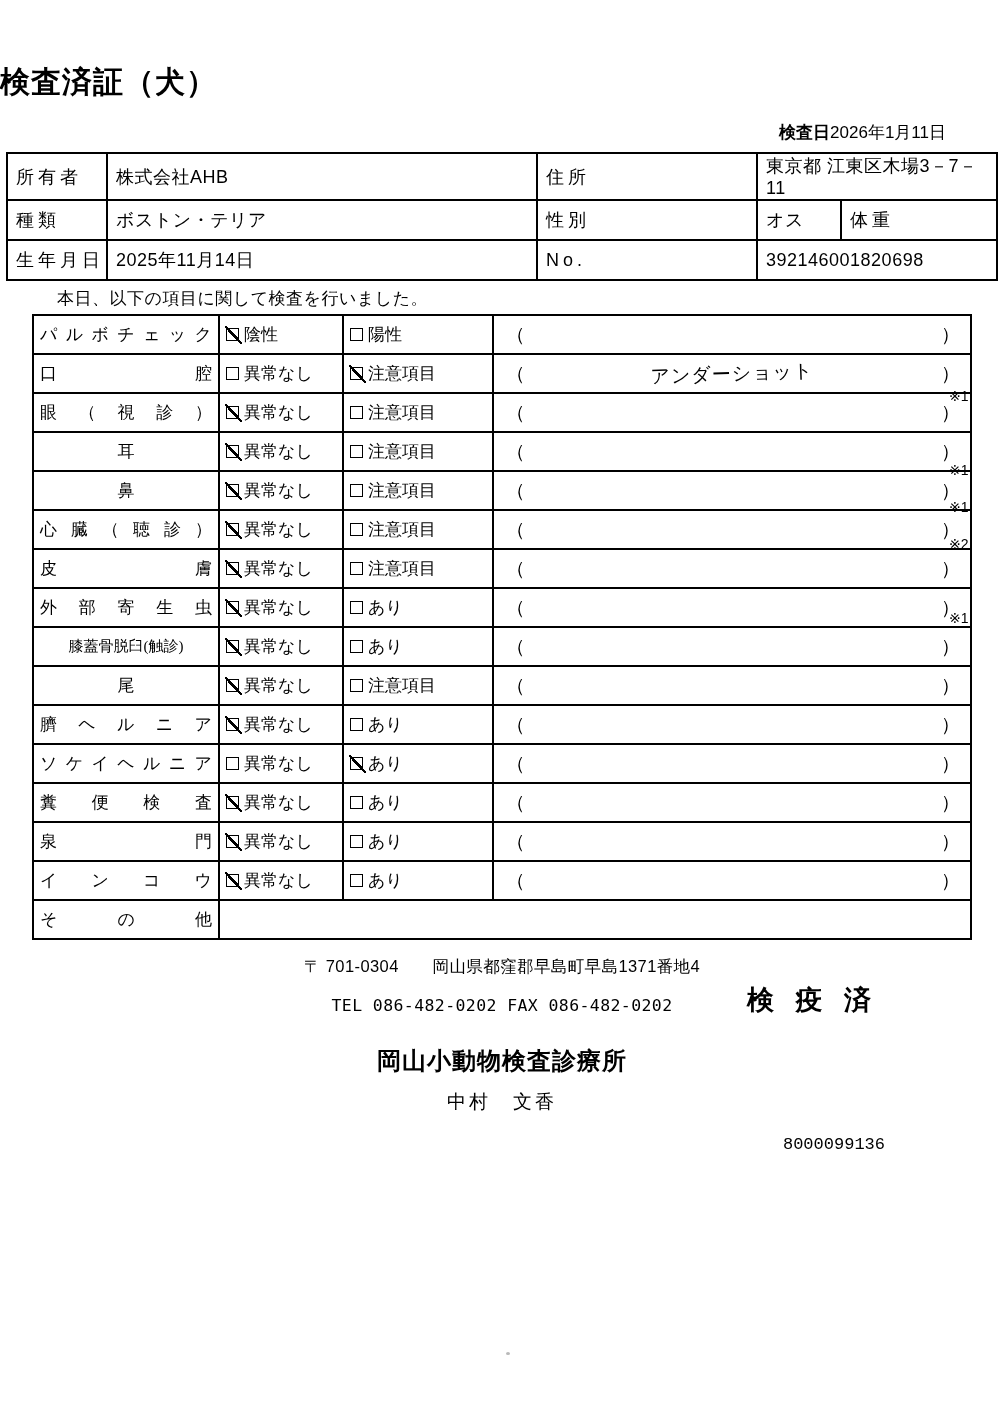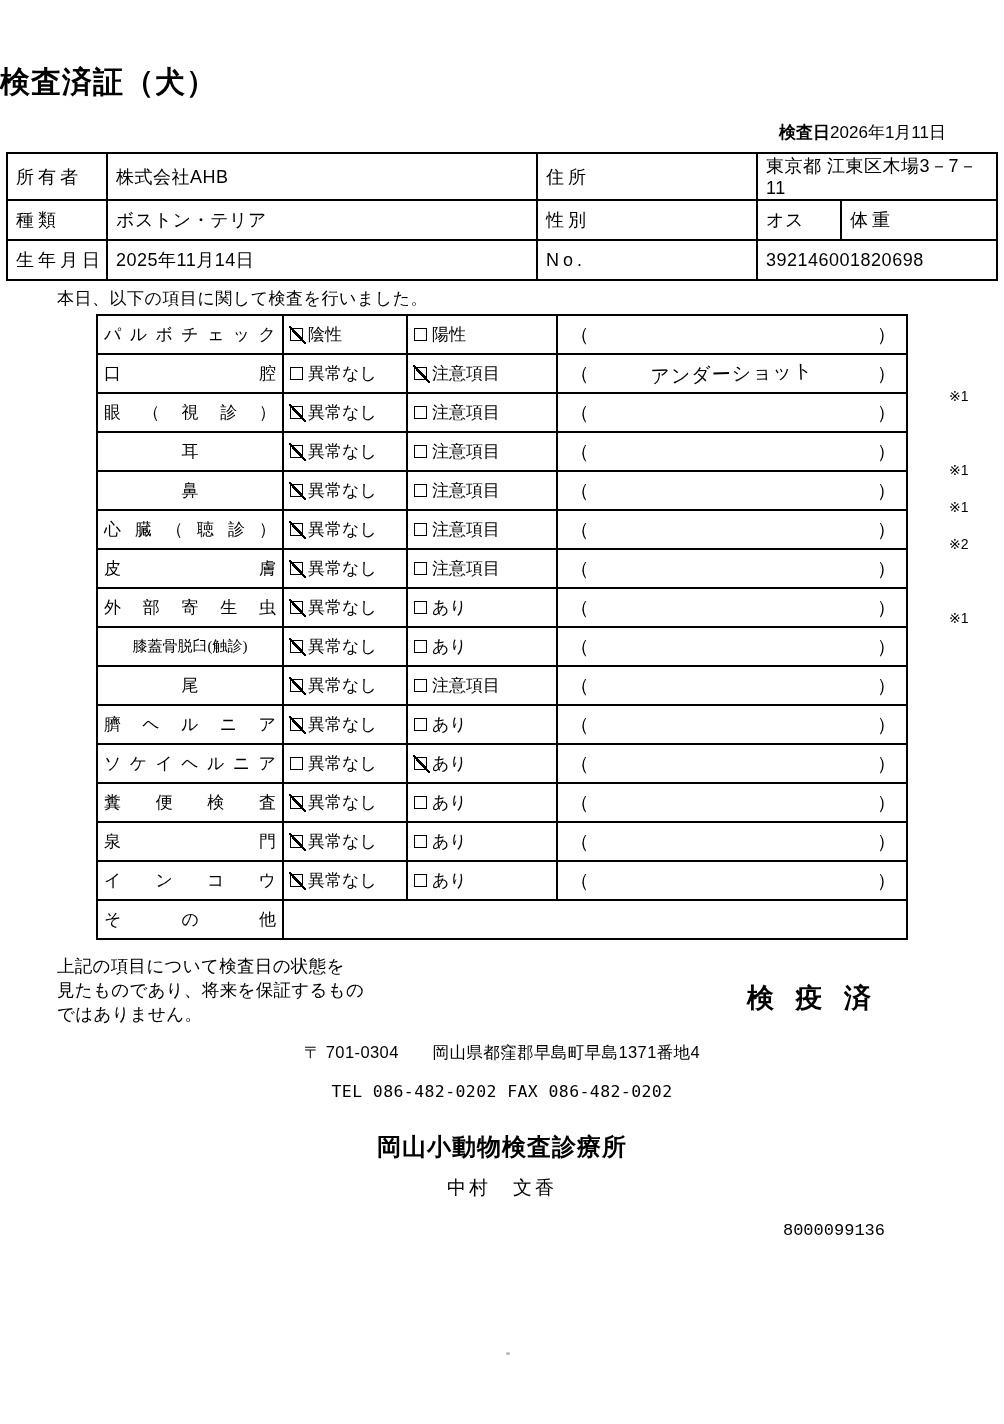--- a/index.html
+++ b/index.html
@@ -73,21 +73,21 @@
   }
   .notice {
     width: 890px;
     margin: 6px auto 0 auto;
     font-size: 17px;
     letter-spacing: 0.5px;
   }
   table.items {
     border-collapse: collapse;
     margin: 4px auto 0 auto;
-    width: 812px;
+    width: 940px;
     table-layout: fixed;
   }
   table.items td {
     border: 2px solid #000;
     height: 37px;
     font-size: 17px;
     padding: 0 6px;
     vertical-align: middle;
   }
   td.item-name {
@@ -469,25 +469,20 @@
   <div style="position:relative;width:890px;margin:0 auto;">
     <span class="ref-mark" style="left:892px; top:-552px;">※1</span>
     <span class="ref-mark" style="left:892px; top:-478px;">※1</span>
     <span class="ref-mark" style="left:892px; top:-441px;">※1</span>
     <span class="ref-mark" style="left:892px; top:-404px;">※2</span>
     <span class="ref-mark" style="left:892px; top:-330px;">※1</span>
   </div>
 
 
   <div class="bottom-area">
-    <div class="disclaimer">
-      <div>上記の項目について検査日の状態を</div>
-      <div>見たものであり、将来を保証するもの</div>
-      <div>ではありません。</div>
-    </div>
     <div class="stamp">検 疫 済</div>
 
     <div class="addr">〒 701-0304　　岡山県都窪郡早島町早島1371番地4</div>
     <div class="tel">TEL 086-482-0202  FAX 086-482-0202</div>
     <div class="clinic">岡山小動物検査診療所</div>
     <div class="person">中村　文香</div>
     <div class="serial">8000099136</div>
   </div>
 
   <div class="dot"></div>

